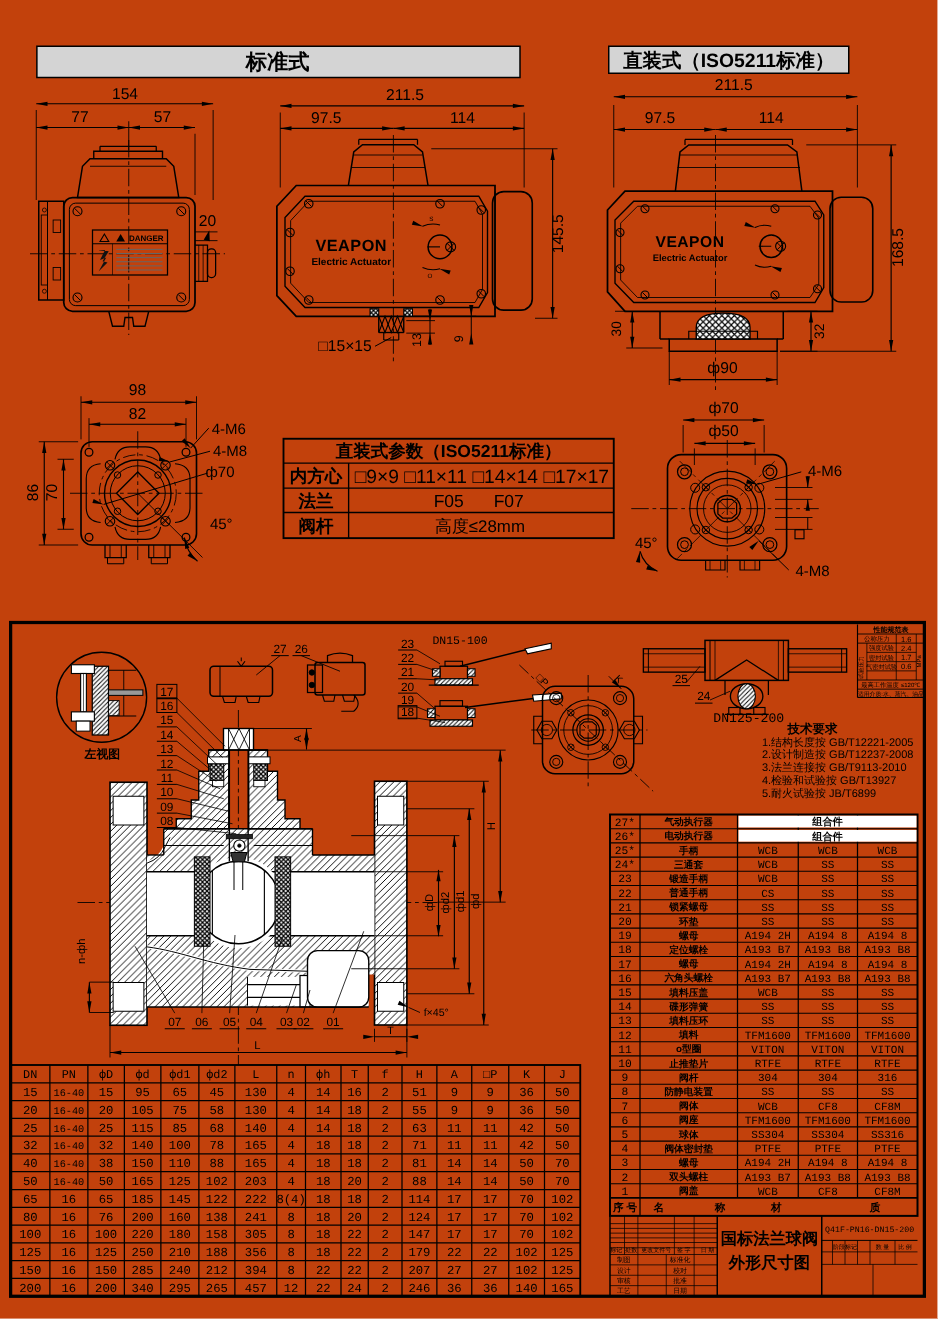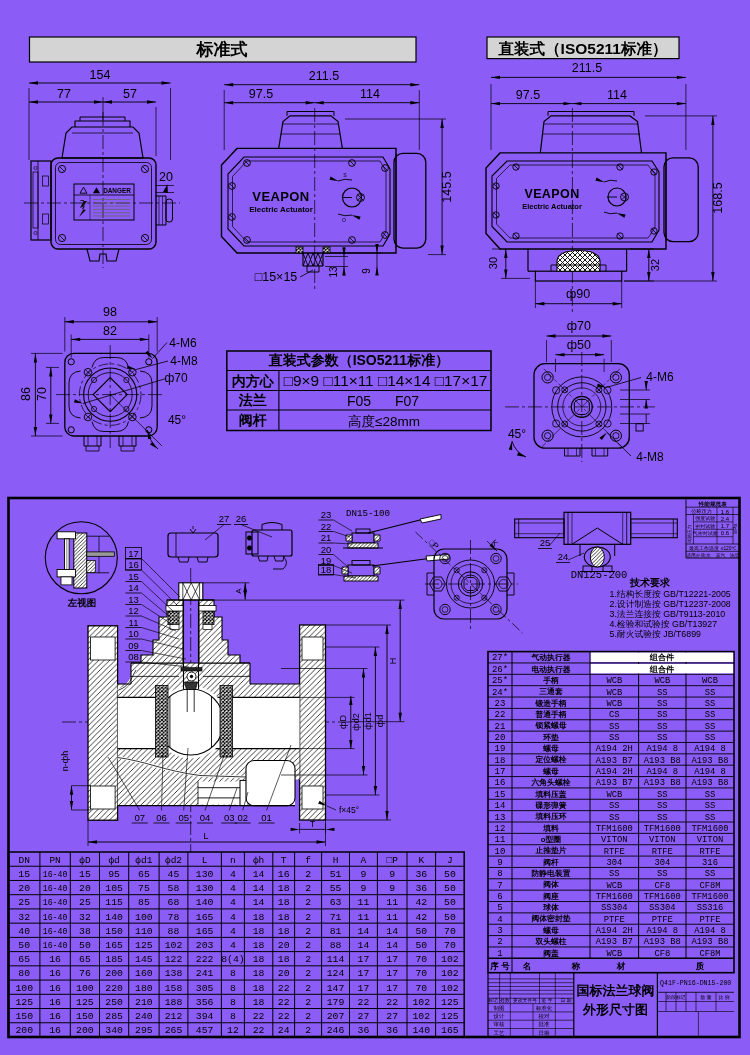--- a/index.html
+++ b/index.html
@@ -1,15 +1,15 @@
 <!DOCTYPE html>
 <html><head><meta charset="utf-8">
 <style>
 html,body{margin:0;padding:0;background:#fff}
-#page{position:relative;width:750px;height:1055px;background:#8b5cf6;font-family:"Liberation Sans",sans-serif;overflow:hidden}
+#page{position:relative;width:750px;height:1055px;background:#c2410c;font-family:"Liberation Sans",sans-serif;overflow:hidden}
 svg{position:absolute;left:0;top:0}
 </style></head>
 <body>
 <div id="page">
 <svg width="750" height="1055" viewBox="0 0 750 1055">
 <defs>
 <pattern id="h1" width="5.5" height="5.5" patternUnits="userSpaceOnUse">
   <rect width="5.5" height="5.5" fill="white"></rect>
   <path d="M-1.4,1.4 L1.4,-1.4 M0,5.5 L5.5,0 M4.1,6.9 L6.9,4.1" stroke="#000" stroke-width="0.75" fill="none"></path>
 </pattern>

